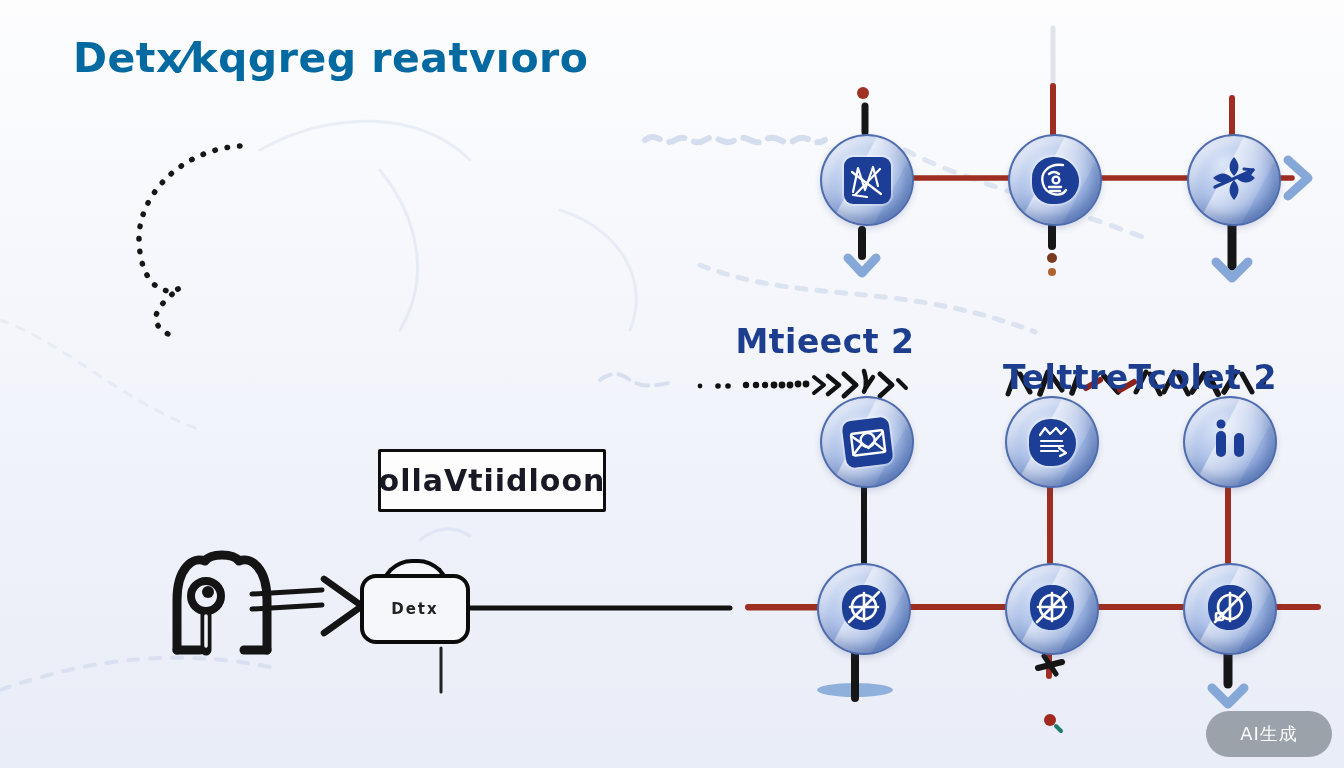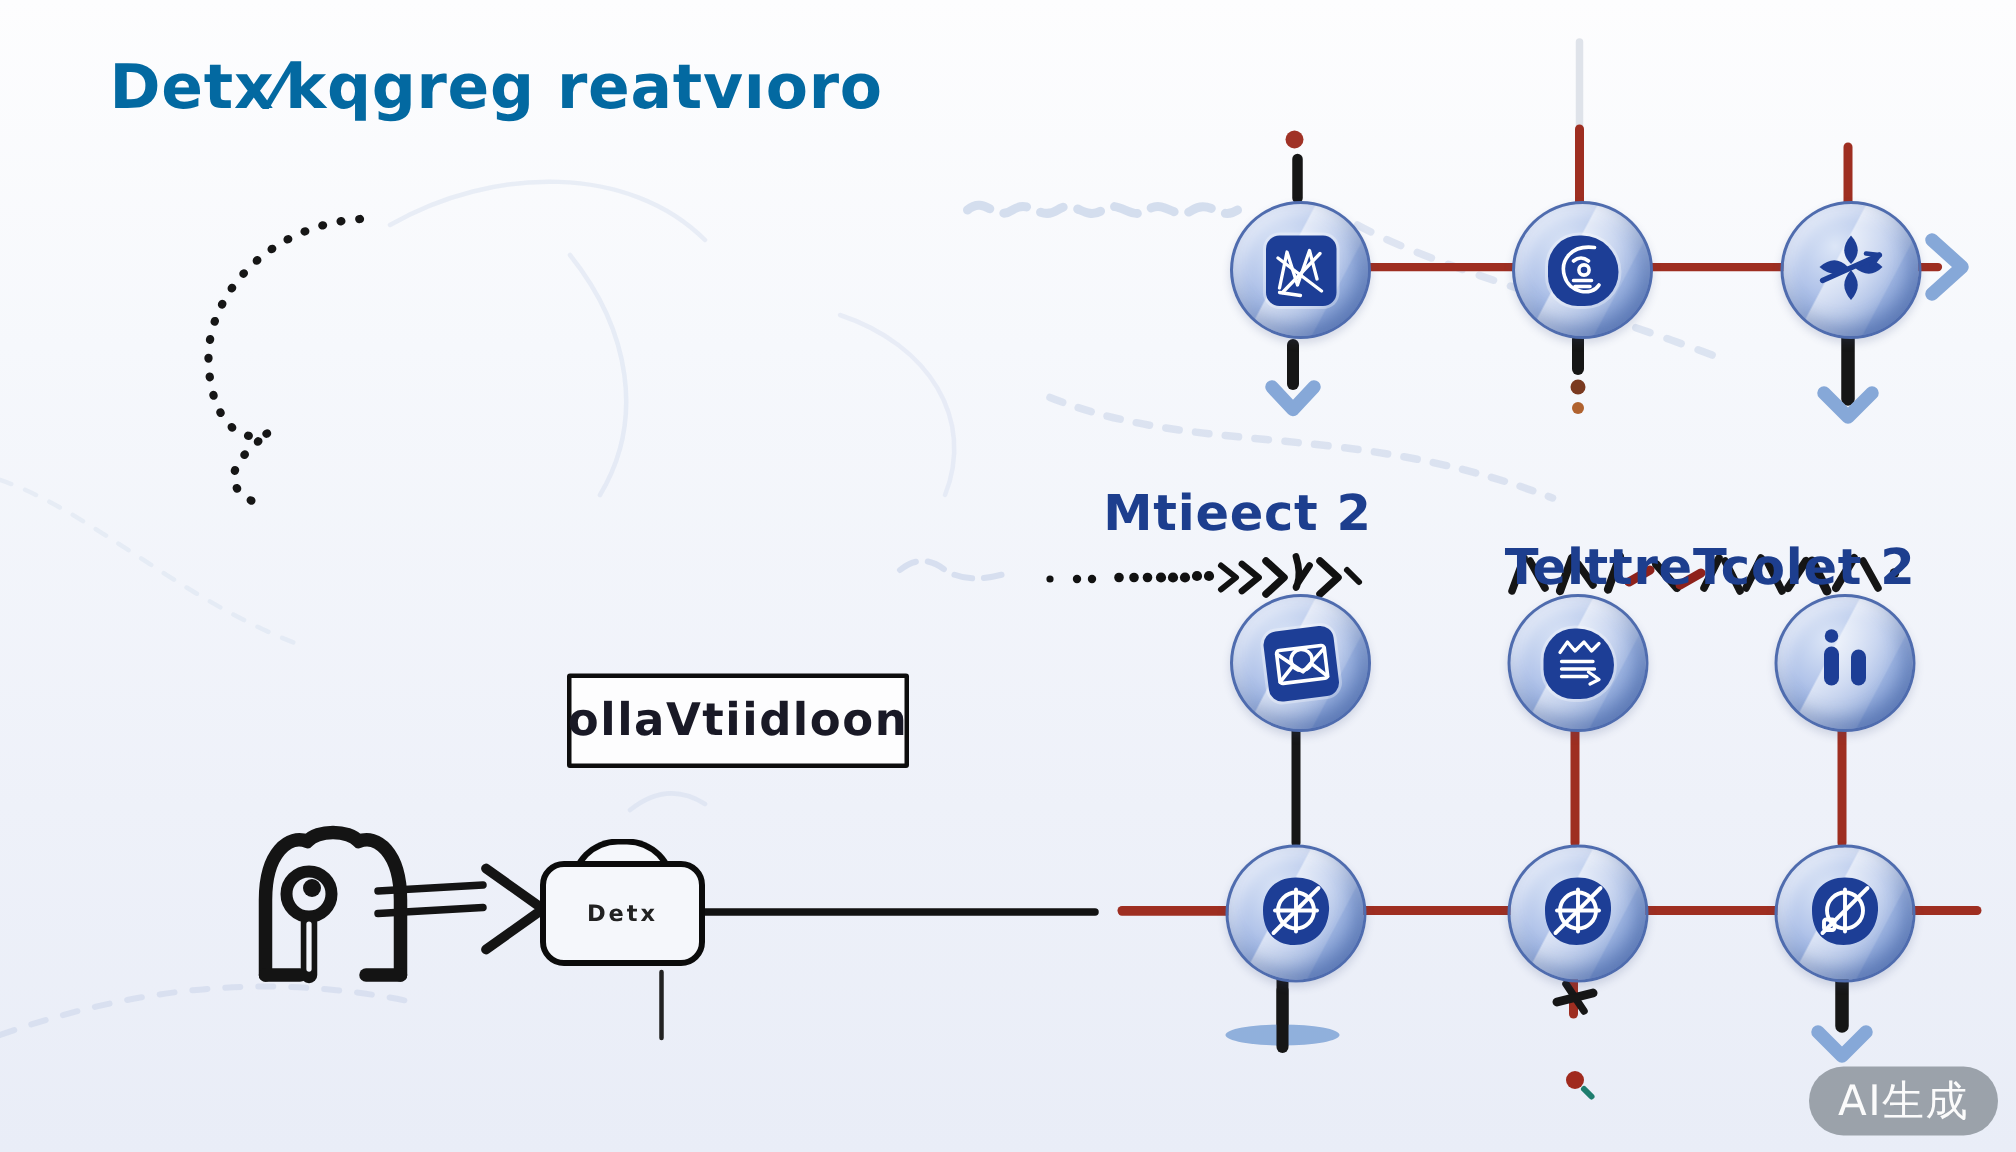--- a/index.html
+++ b/index.html
@@ -49,21 +49,21 @@
   .source-box{
     position:absolute;left:360px;top:574px;width:102px;height:62px;z-index:3;
     background:#f5f7fb;border:4px solid #0b0b0b;border-radius:16px;
     display:flex;align-items:center;justify-content:center;
     font-size:15px;font-weight:600;color:#222;letter-spacing:2px;
   }
   .watermark{
     position:absolute;left:1206px;top:711px;width:126px;height:46px;z-index:5;
     background:rgba(144,151,159,.88);border-radius:23px;
     display:flex;align-items:center;justify-content:center;
-    font-size:28px;color:#fbfbfb;font-weight:500;letter-spacing:1px;
+    font-size:18px;color:#fbfbfb;font-weight:500;letter-spacing:1px;
   }
 </style>
 </head>
 <body>
 
 <svg id="connector-layer" class="layer" viewBox="0 0 1344 768">
 
   <g stroke="#b6c6e2" fill="none" stroke-linecap="round">
     <path d="M645 140 c 12 -10 18 8 30 0 c 12 -8 18 8 30 0 c 12 -8 18 8 30 0 c 12 -8 18 8 30 0 c 12 -8 18 8 30 0 c 12 -8 18 8 30 0" stroke-width="6" opacity=".55" stroke-dasharray="16 10"></path>
     <path d="M905 150 C 960 180, 1060 205, 1150 240" stroke-width="5" opacity=".4" stroke-dasharray="10 12"></path>

